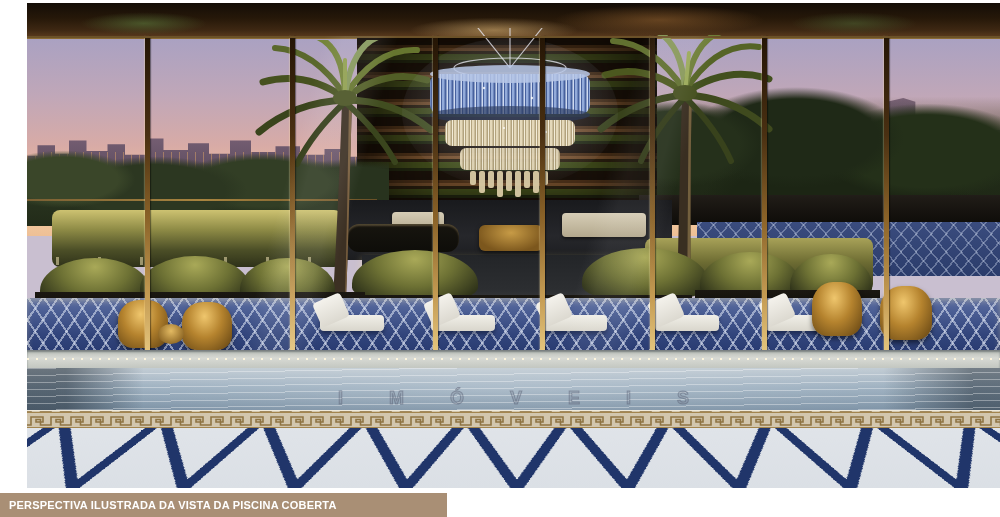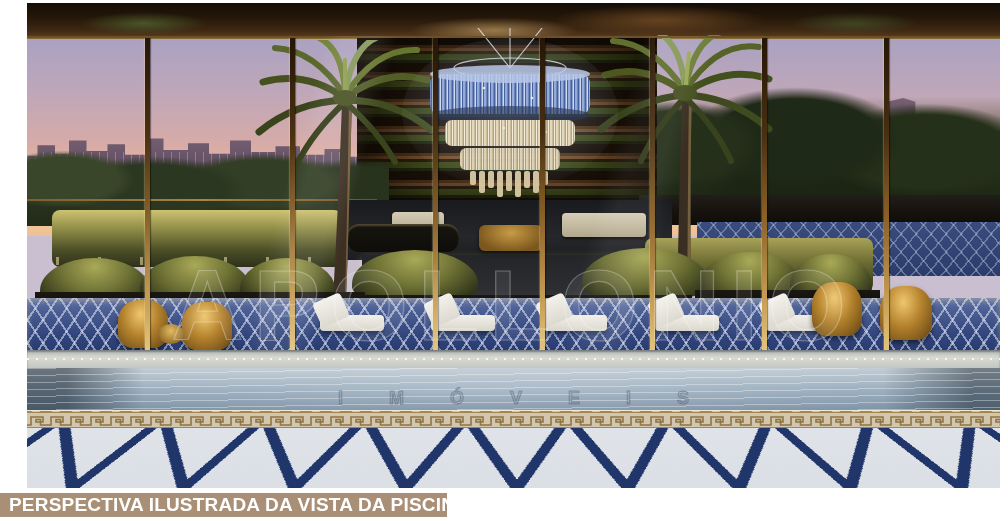--- a/index.html
+++ b/index.html
@@ -168,21 +168,21 @@
     color:rgba(255,255,255,.07);-webkit-text-stroke:1.2px rgba(255,255,255,.28);
     pointer-events:none;}
   .wm-small{left:0;top:385px;width:973px;text-align:center;white-space:nowrap;
     font-weight:bold;font-size:18px;letter-spacing:46px;text-indent:46px;
     color:rgba(90,95,115,.14);-webkit-text-stroke:1px rgba(80,85,105,.4);
     pointer-events:none;}
 
   
   .caption-bar{left:0;top:493px;width:447px;height:24px;background:var(--pal-caption_bg,#a98f75);}
   .caption-text{position:absolute;left:9px;top:0;height:24px;line-height:24px;
-    color:var(--pal-caption_text,#ffffff);font-weight:bold;font-size:19px;letter-spacing:.2px;white-space:nowrap;}
+    color:var(--pal-caption_text,#ffffff);font-weight:bold;font-size:11px;letter-spacing:.2px;white-space:nowrap;}
 </style>
 </head>
 <body>
 
 <div id="scene" class="abs">
   <div class="abs sky"></div>
   <div class="abs ceiling"></div>
   <div class="abs skyline skyline-left"></div>
   <div class="abs skyline skyline-right"></div>
   <div class="abs trees-right"></div>
@@ -330,19 +330,18 @@
       <rect y="1" width="973" height="1" fill="#a3854f"></rect>
       <rect y="16" width="973" height="1" fill="#a3854f"></rect>
       <rect width="973" height="18" fill="url(#meander)"></rect>
     </svg>
   </div>
 
   <div class="abs tiles">
     <div class="tiles-inner"></div>
   </div>
 
-  <div class="abs wm-big">APOLLONIO</div>
   <div class="abs wm-small">IMÓVEIS</div>
 </div>
 
 <div class="abs caption-bar">
   <span class="caption-text">PERSPECTIVA ILUSTRADA DA VISTA DA PISCINA COBERTA</span>
 </div>
 
 </body></html>

